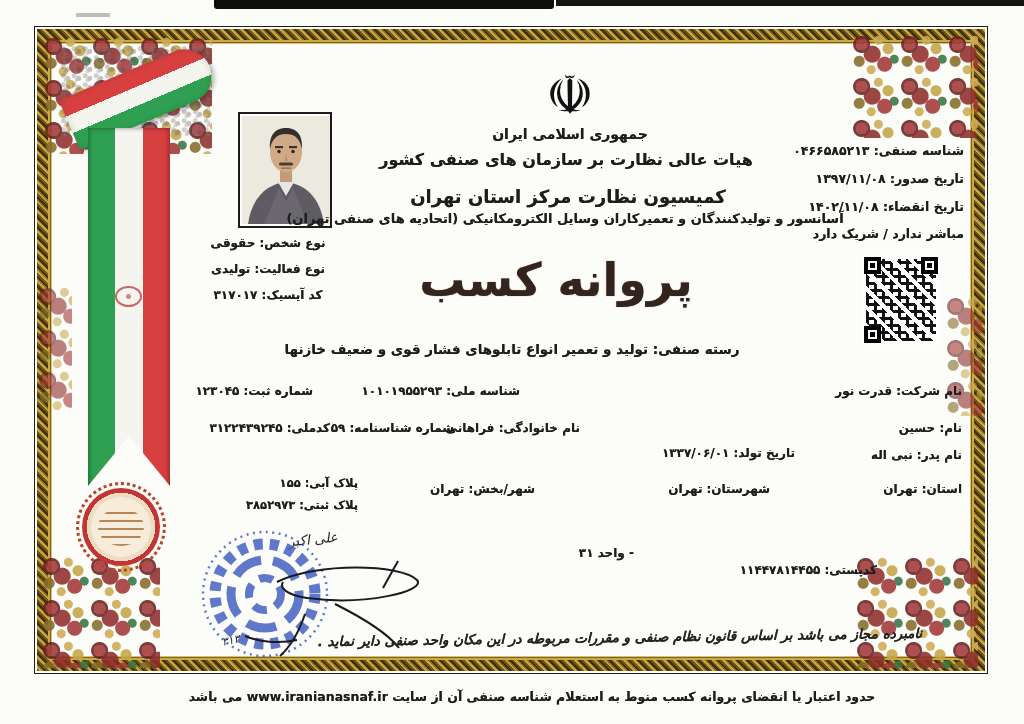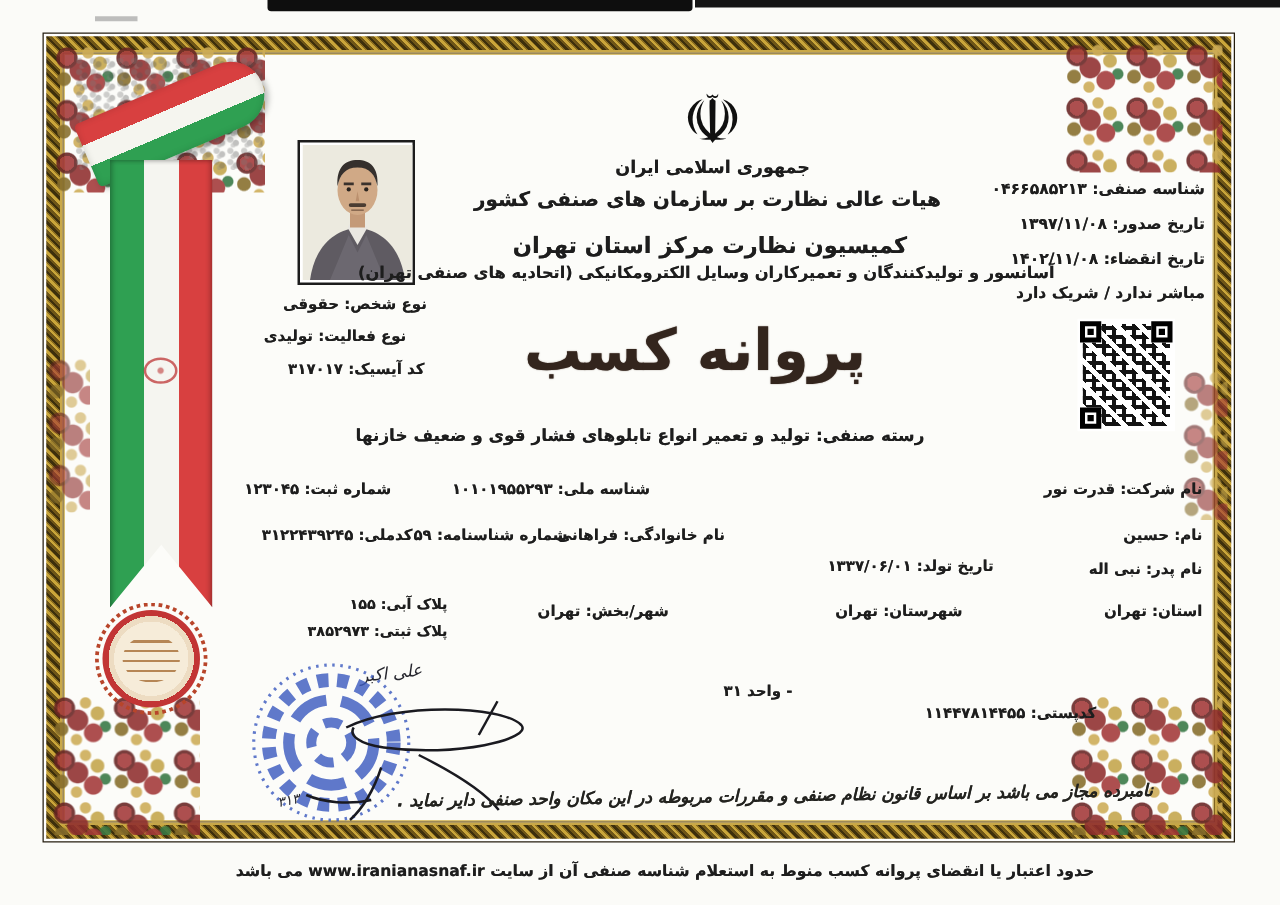--- a/index.html
+++ b/index.html
@@ -113,23 +113,23 @@
       <rect x="33" y="30" width="8" height="2.2" fill="#3a322c"></rect>
       <rect x="47" y="30" width="8" height="2.2" fill="#3a322c"></rect>
       <circle cx="37" cy="35.5" r="1.7" fill="#2a241f"></circle>
       <circle cx="51" cy="35.5" r="1.7" fill="#2a241f"></circle>
       <path d="M44,37 l-1.5,8 h3 z" fill="#bb906e"></path>
       <rect x="37" y="46.5" width="14" height="3" rx="1.5" fill="#4a3c32"></rect>
       <rect x="39" y="51.5" width="10" height="1.3" fill="#8a6a52"></rect>
     </svg>
   </div>
 
-  <div class="fa b cx" style="left:268px;top:236px;font-size:12px;margin-left:16px;">نوع شخص: حقوقی</div>
+  <div class="fa b cx" style="left:268px;top:236px;font-size:12px;">نوع شخص: حقوقی</div>
   <div class="fa b cx" style="left:268px;top:262px;font-size:12px;">نوع فعالیت: تولیدی</div>
-  <div class="fa b cx" style="left:268px;top:288px;font-size:12px;margin-left:17px;">کد آیسیک: ۳۱۷۰۱۷</div>
+  <div class="fa b cx" style="left:268px;top:288px;font-size:12px;">کد آیسیک: ۳۱۷۰۱۷</div>
 
   <div class="fa cx" style="left:570px;top:62px;font-size:54px;color:#101010;text-shadow:none;">☫</div>
   <div class="fa b cx" style="left:570px;top:126px;font-size:14px;">جمهوری اسلامی ایران</div>
   <div class="fa b cx" style="left:566px;top:150px;font-size:16px;letter-spacing:.5px;">هیات عالی نظارت بر سازمان های صنفی کشور</div>
   <div class="fa b cx" style="left:568px;top:186px;font-size:18px;">کمیسیون نظارت مرکز استان تهران</div>
   <div class="fa b cx" style="left:565px;top:211px;font-size:13px;">آسانسور و تولیدکنندگان و تعمیرکاران وسایل الکترومکانیکی (اتحادیه های صنفی تهران)</div>
 
   <div class="fa b" style="right:60px;top:143px;font-size:12.5px;">شناسه صنفی: ۰۴۶۶۵۸۵۲۱۳</div>
   <div class="fa b" style="right:60px;top:171px;font-size:12.5px;">تاریخ صدور: ۱۳۹۷/۱۱/۰۸</div>
   <div class="fa b" style="right:60px;top:199px;font-size:12.5px;">تاریخ انقضاء: ۱۴۰۲/۱۱/۰۸</div>

